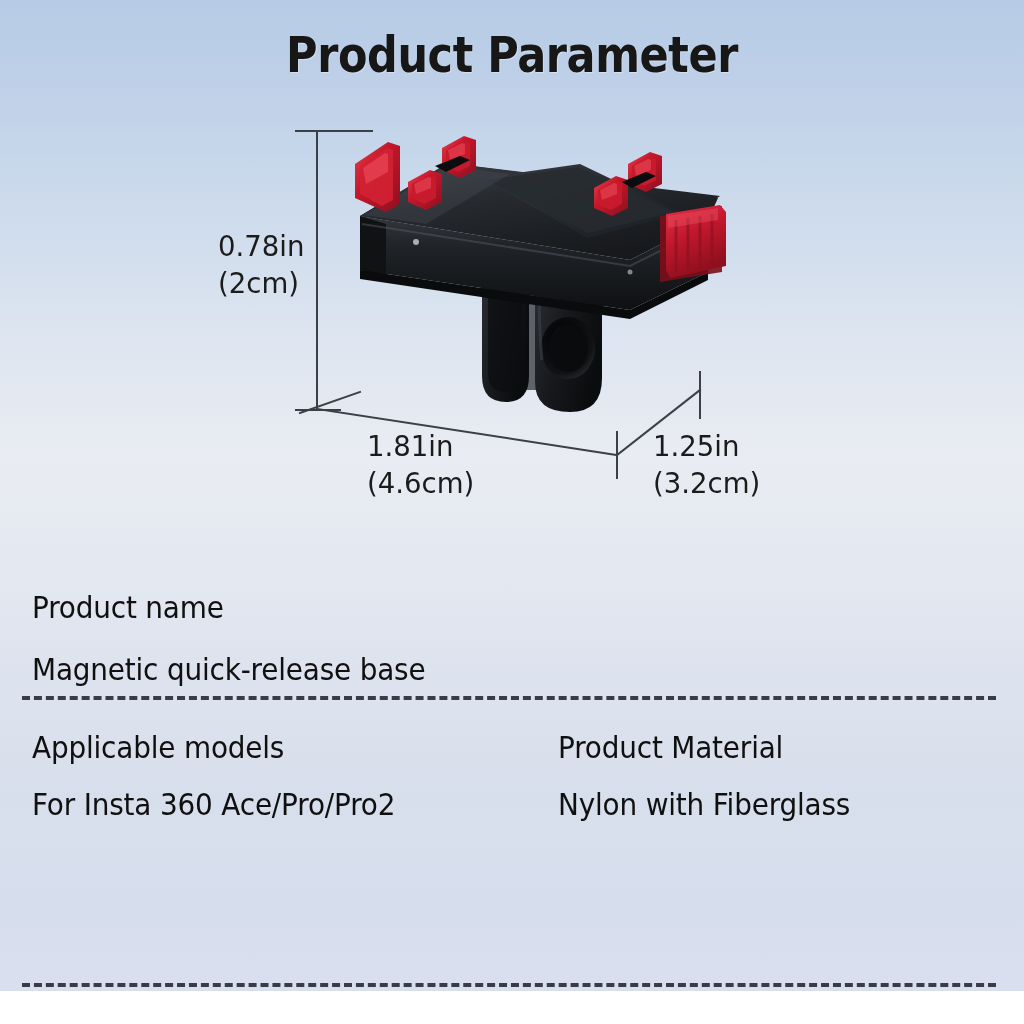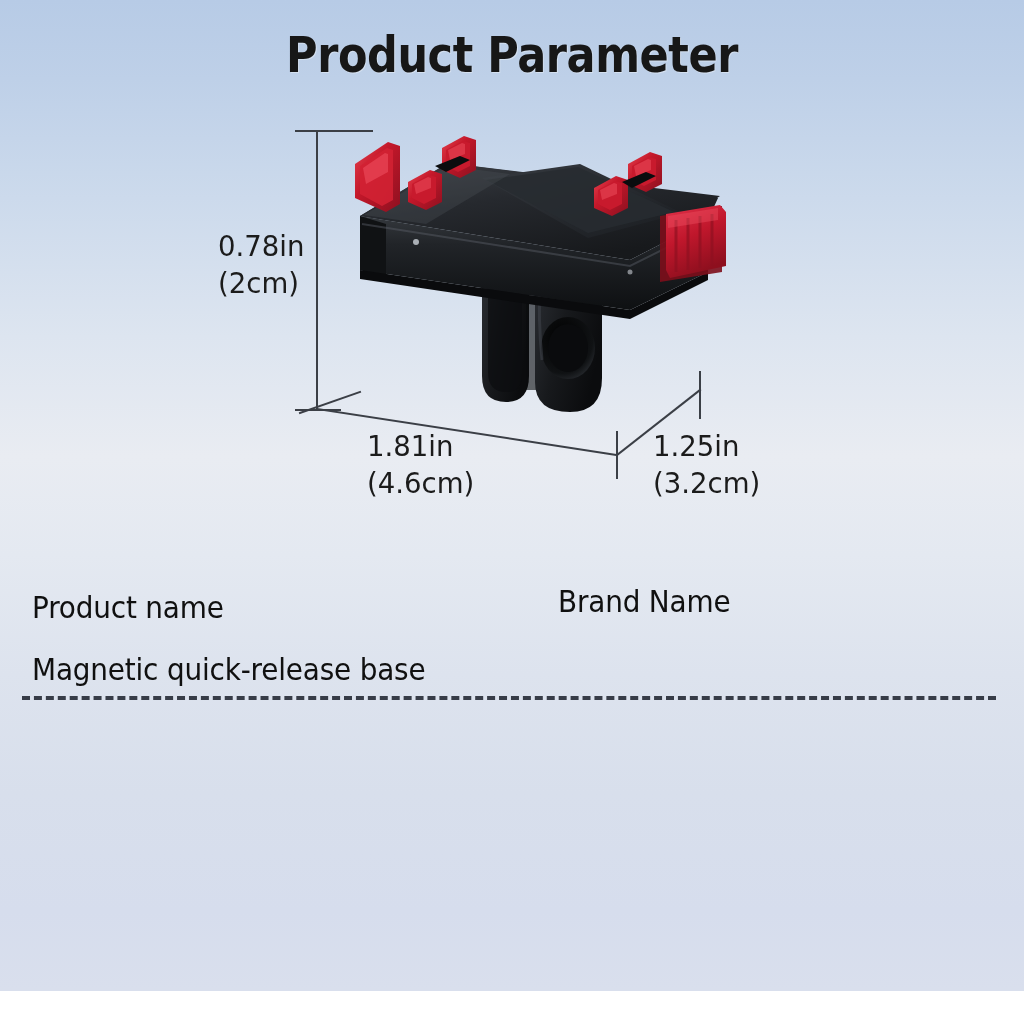--- a/index.html
+++ b/index.html
@@ -291,23 +291,30 @@
   <div class="dimlabel dim-d">1.25in
 (3.2cm)</div>
 
   <div class="spec-table">
 
     <div class="spec-row r1">
       <div class="spec-cell left">
         <div class="spec-label">Product name</div>
         <div class="spec-value">Magnetic quick-release base</div>
       </div>
-      <div class="spec-cell right">
-        <div class="spec-label">Brand Name</div>
-        <div class="spec-value"></div>
-      </div>
       <div class="divider d1"></div>
     </div>
 
+    <div class="spec-row r2">
+      <div class="spec-cell left">
+        <div class="spec-label">Applicable models</div>
+        <div class="spec-value">For Insta 360 Ace/Pro/Pro2</div>
+      </div>
+      <div class="spec-cell right">
+        <div class="spec-label">Product Material</div>
+        <div class="spec-value">Nylon with Fiberglass</div>
+      </div>
+      <div class="divider d2"></div>
+    </div>
 
 
   </div>
 </div>
 
 </body></html>

